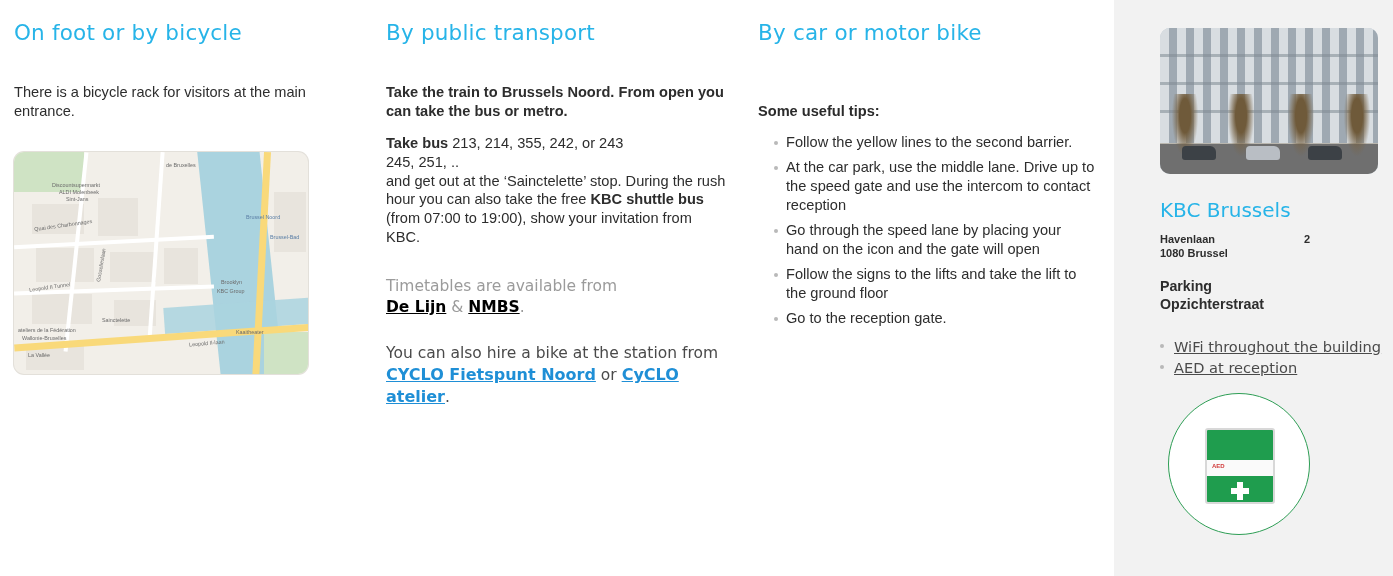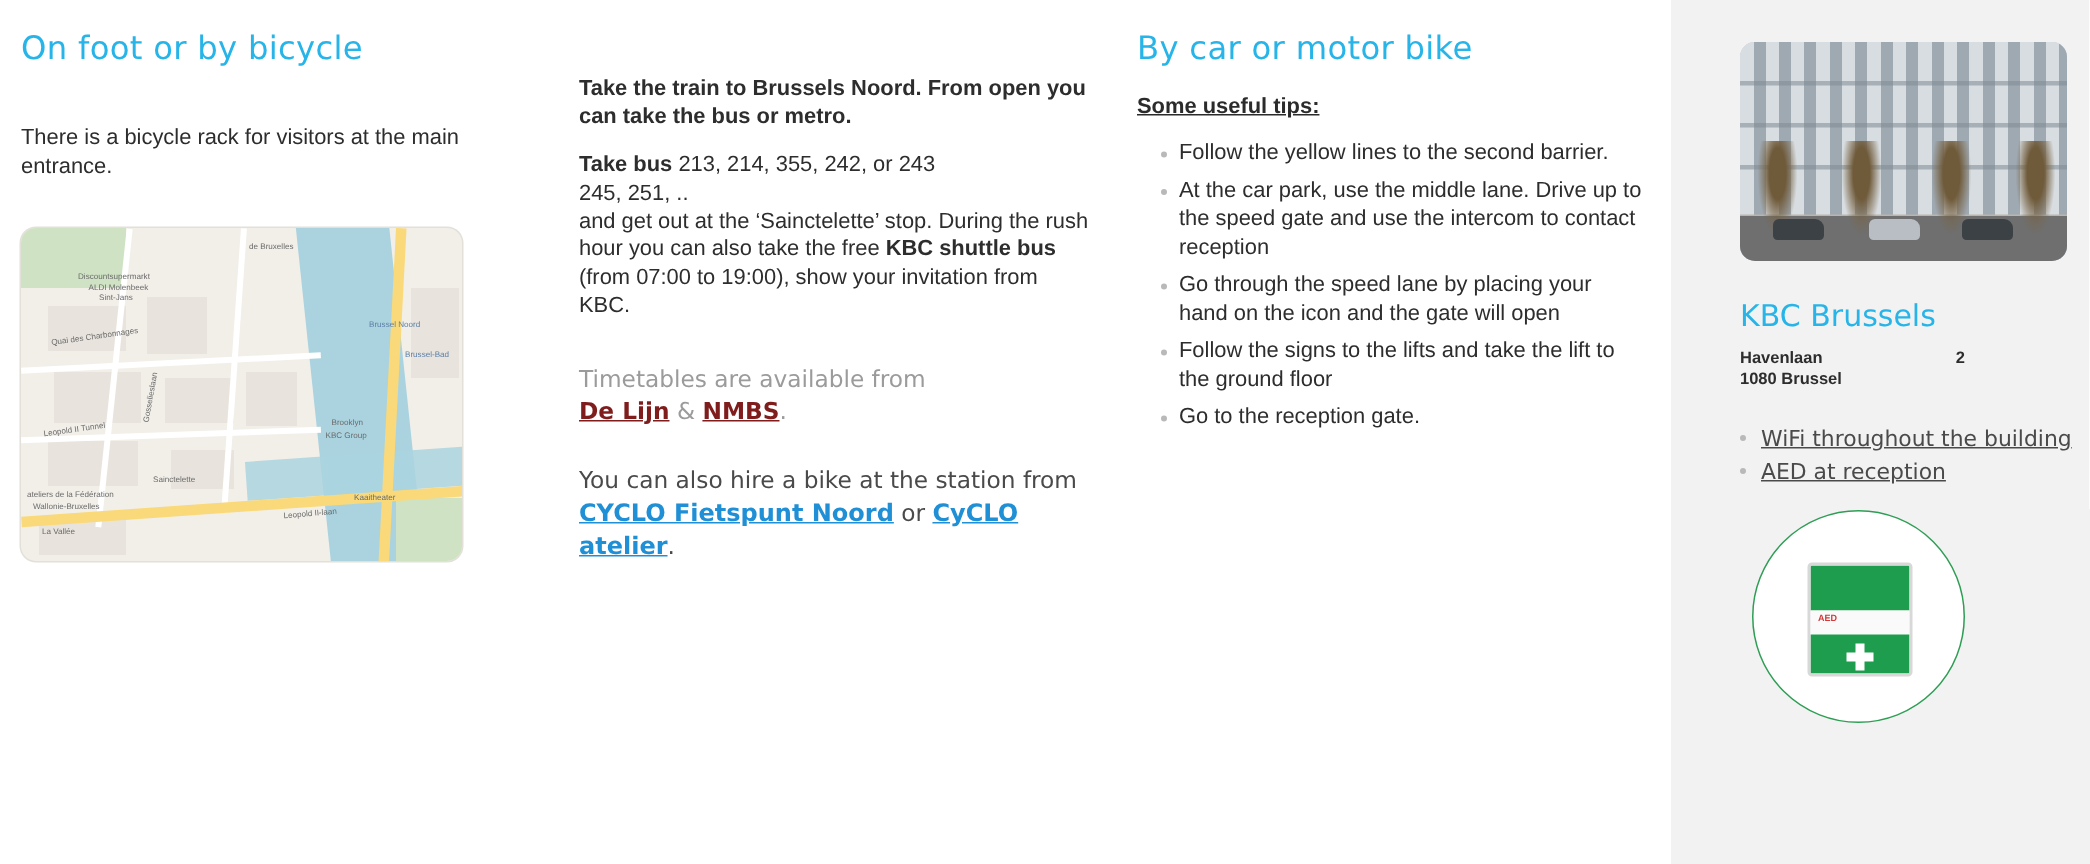--- a/index.html
+++ b/index.html
@@ -53,24 +53,23 @@
   .intro {
     margin-top: 38px;
   }
   .bold {
     font-weight: bold;
   }
   .spaced {
     margin-top: 14px;
   }
   .tips-title {
-    margin-top: 18px;
+    margin-top: 58px;
     font-weight: bold;
     font-size: 14.6px;
-    text-decoration: underline;
   }
 
   
   .map-wrap {
     margin-top: 32px;
     width: 294px;
     height: 222px;
     border-radius: 10px;
     overflow: hidden;
     position: relative;
@@ -129,21 +128,21 @@
     font-weight: bold;
   }
   .soft-head {
     font-family: "DejaVu Sans", sans-serif;
     color: #9b9b9b;
     font-size: 15.5px;
     margin-top: 30px;
     line-height: 1.3;
   }
   .soft-head .link {
-    color: #7f1d1d;
+    color: #000000;
   }
   .handwrite {
     font-family: "DejaVu Sans", sans-serif;
     font-size: 15.5px;
     color: #4a4a4a;
     line-height: 1.38;
     margin-top: 26px;
   }
   .handwrite .link {
     color: #1f8fd6;
@@ -352,20 +351,21 @@
         <div class="map-label" style="left:222px;top:177px;">Kaaitheater</div>
         <div class="map-label" style="left:175px;top:188px;transform:rotate(-5deg);">Leopold II-laan</div>
         <div class="map-label" style="left:15px;top:132px;transform:rotate(-8deg);">Leopold II Tunnel</div>
         <div class="map-label" style="left:4px;top:175px;">ateliers de la Fédération</div>
         <div class="map-label" style="left:8px;top:183px;">Wallonie-Bruxelles</div>
         <div class="map-label" style="left:14px;top:200px;">La Vallée</div>
       </div>
     </div>
 
     <div class="col col-2">
+      <h2 class="heading">By public transport</h2>
 
       <p class="body-text intro bold">Take the train to Brussels Noord. From open you can take the bus or metro.</p>
 
       <p class="body-text spaced">
         <span class="bold">Take bus</span>
         <span>213, 214, 355, 242, or 243</span><br>
         <span>245, 251, ..</span><br>
         <span>and get out at the ‘Sainctelette’ stop. During the rush hour you can also take the free</span>
         <span class="bold">KBC shuttle bus</span>
         <span>(from 07:00 to 19:00), show your invitation from KBC.</span>
@@ -423,20 +423,24 @@
     <h3 class="sb-title">KBC Brussels</h3>
 
     <div class="addr">
       <div class="addr-row">
         <span>Havenlaan</span>
         <span>2</span>
       </div>
       <div>1080 Brussel</div>
     </div>
 
+    <div class="parking">
+      <div>Parking</div>
+      <div>Opzichterstraat</div>
+    </div>
 
     <ul class="sb-list">
       <li>WiFi throughout the building</li>
       <li>AED at reception</li>
     </ul>
 
     <div class="aed-circle">
       <div class="aed-box">
         <div class="green-top"></div>
         <div class="white-band"></div>

